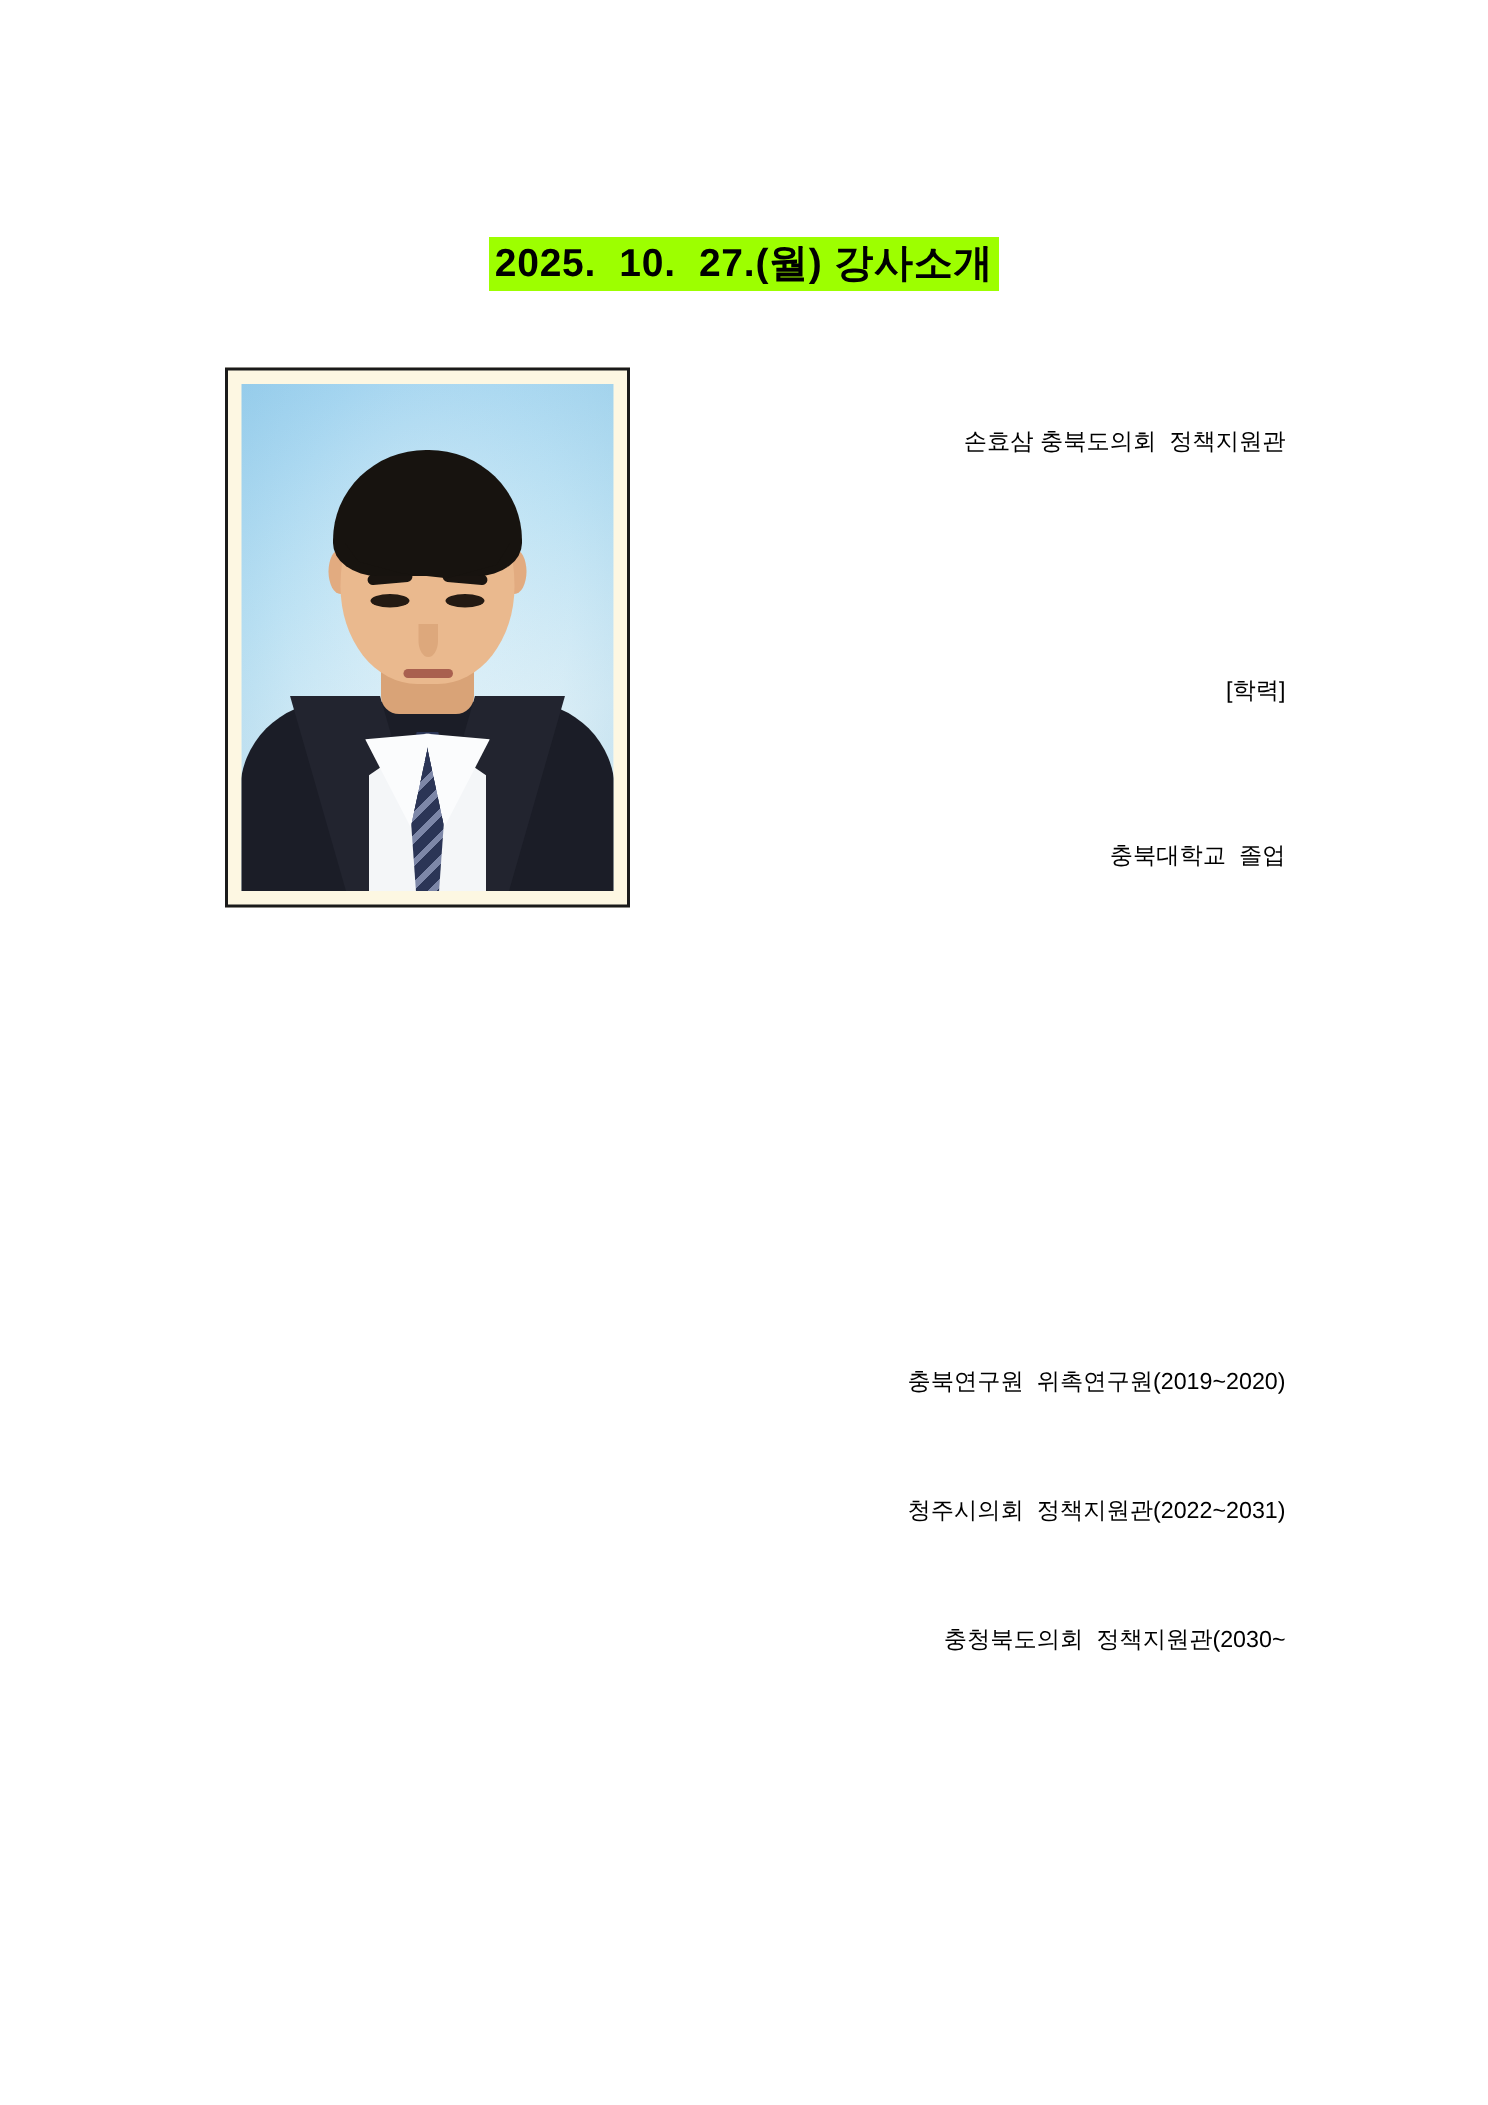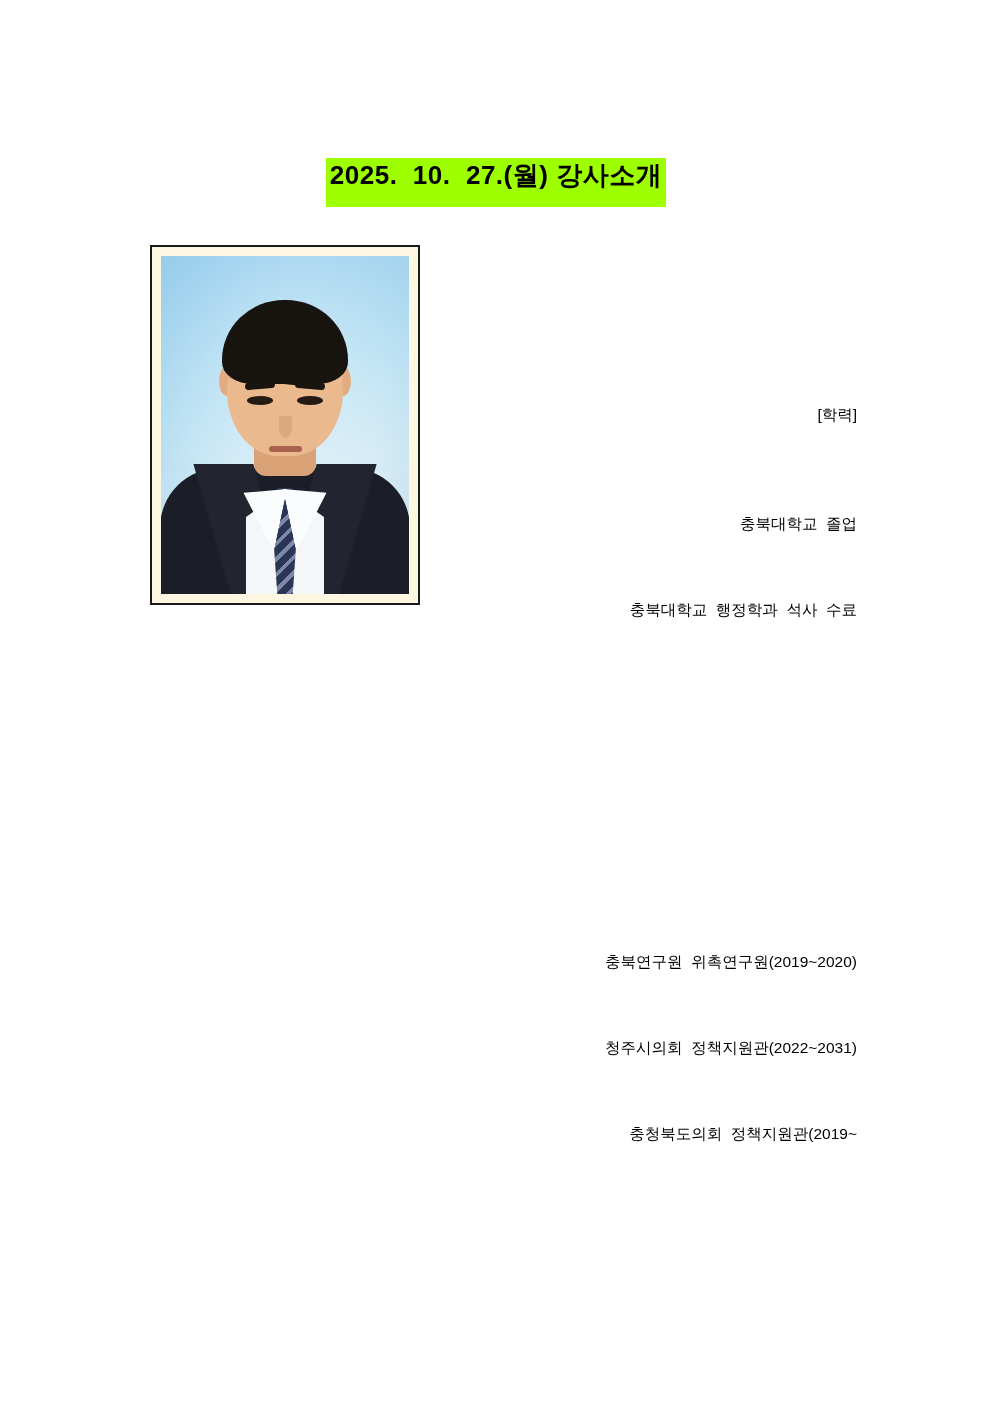--- a/index.html
+++ b/index.html
@@ -23,21 +23,21 @@
     left: 0;
     width: 992px;
     text-align: center;
   }
   .title {
     display: inline-block;
     font-size: 26px;
     font-weight: bold;
     letter-spacing: 0.5px;
     background: #9dff00;
-    padding: 2px 4px 16px 4px;
+    padding: 2px 4px 3px 4px;
     line-height: 1.18;
     white-space: pre;
   }
 
   
   .photo-frame {
     position: absolute;
     left: 150px;
     top: 245px;
     width: 270px;
@@ -256,31 +256,31 @@
     <div class="eye-l"></div>
     <div class="eye-r"></div>
     <div class="nose"></div>
     <div class="mouth"></div>
     <div class="hair"></div>
   </div>
 </div>
 
 <div class="text-col">
 
+  <span class="line">손효삼 충북도의회  정책지원관</span>
 
   <div class="spacer-xl"></div>
 
   <span class="line">[학력]</span>
   <div class="tight">
     <span class="line">충북대학교  졸업</span>
-    <span class="line">충북대학교  행정학과  석사  수료</span>
   </div>
 
   <div class="spacer-xl"></div>
   <div class="spacer-md"></div>
 
   <div class="tight">
     <span class="line">충북연구원  위촉연구원(2019~2020)</span>
     <span class="line">청주시의회  정책지원관(2022~2031)</span>
-    <span class="line">충청북도의회  정책지원관(2019~</span>
+    <span class="line">충청북도의회  정책지원관(2030~</span>
   </div>
 
 </div>
 
 </body></html>

